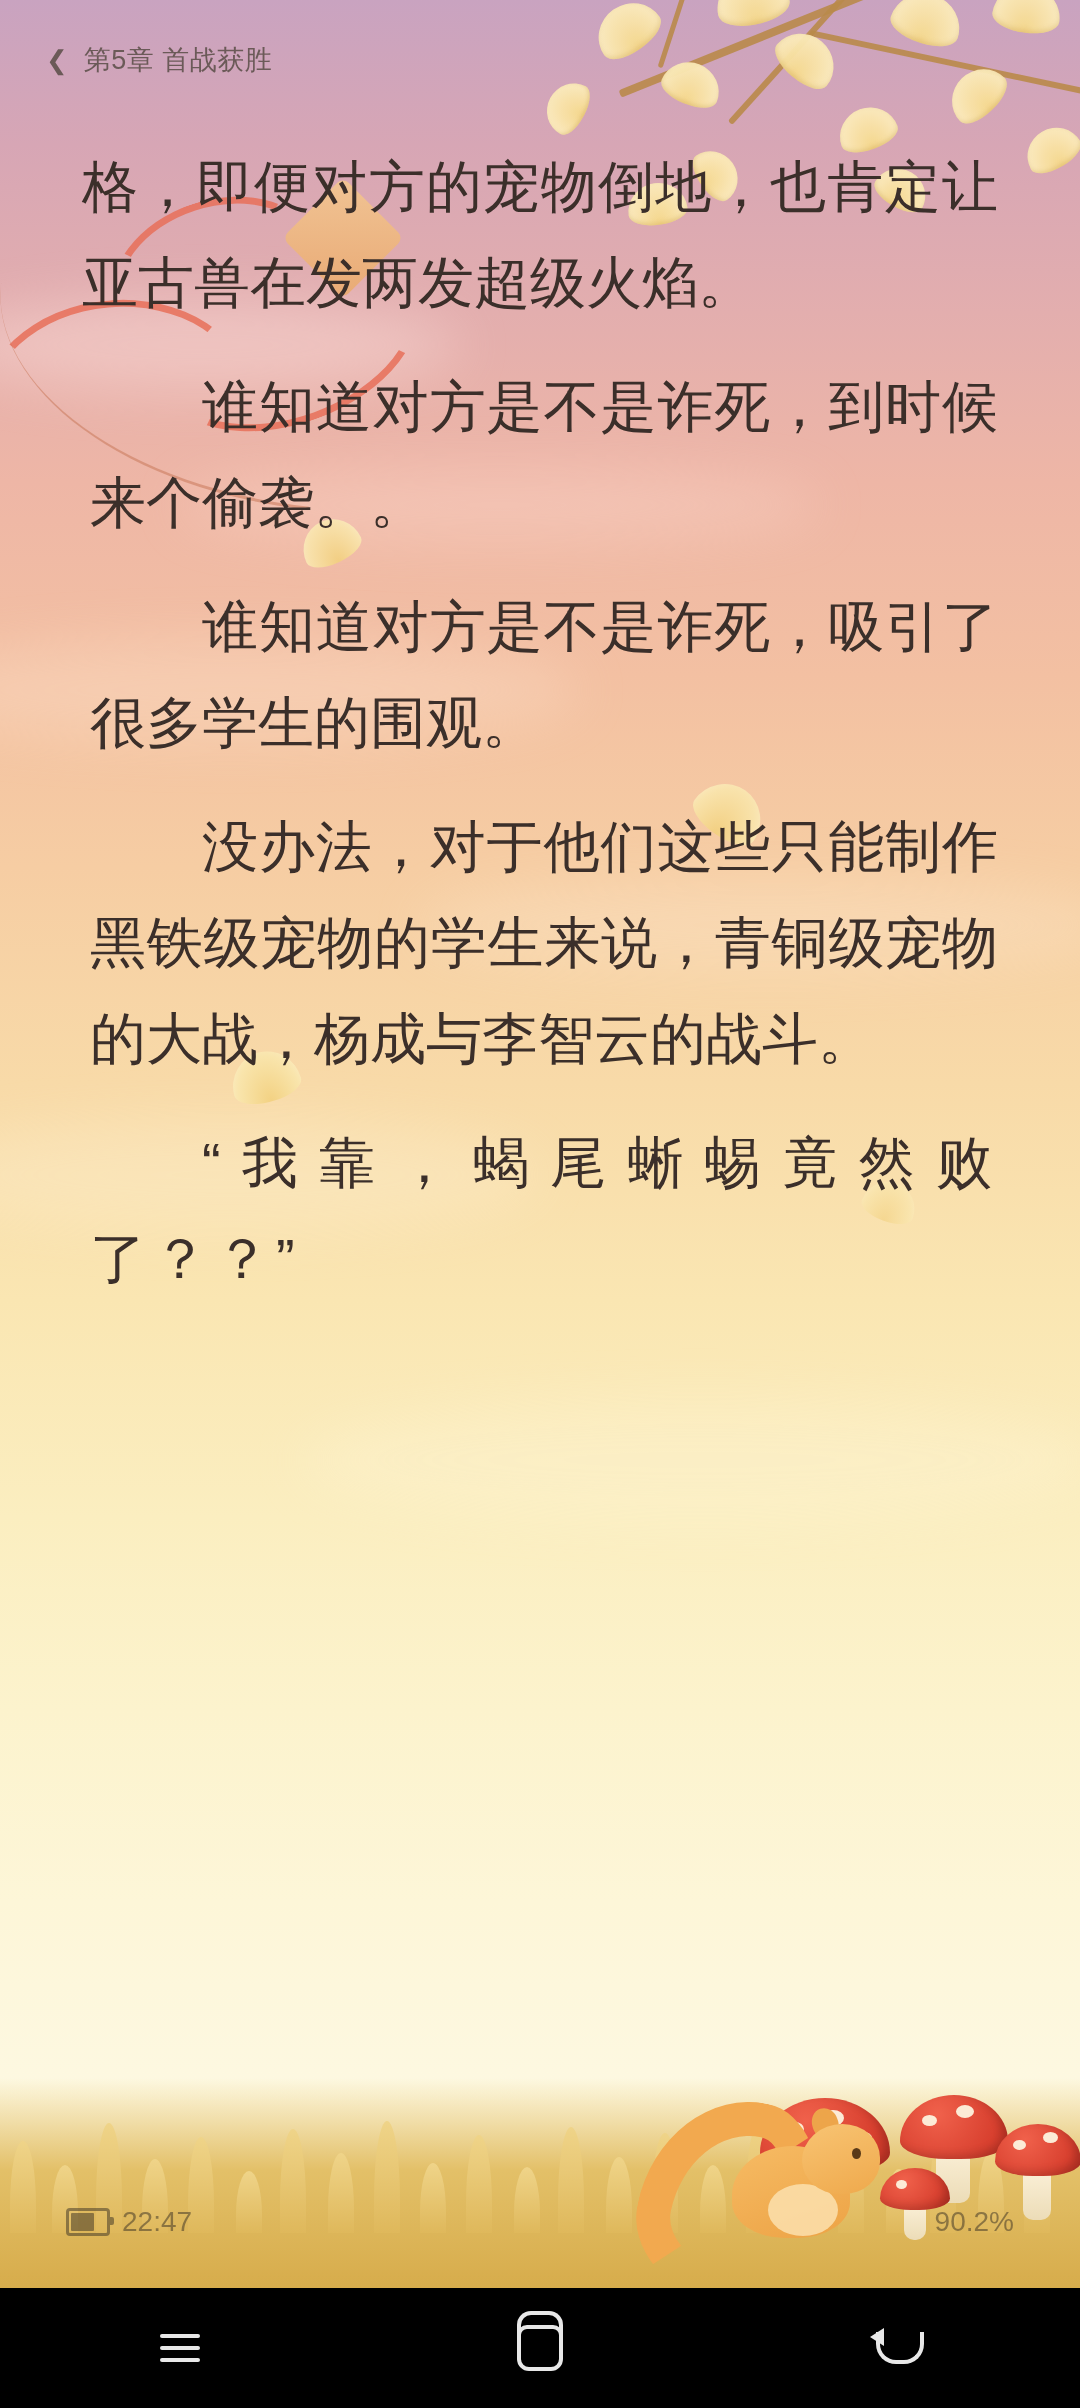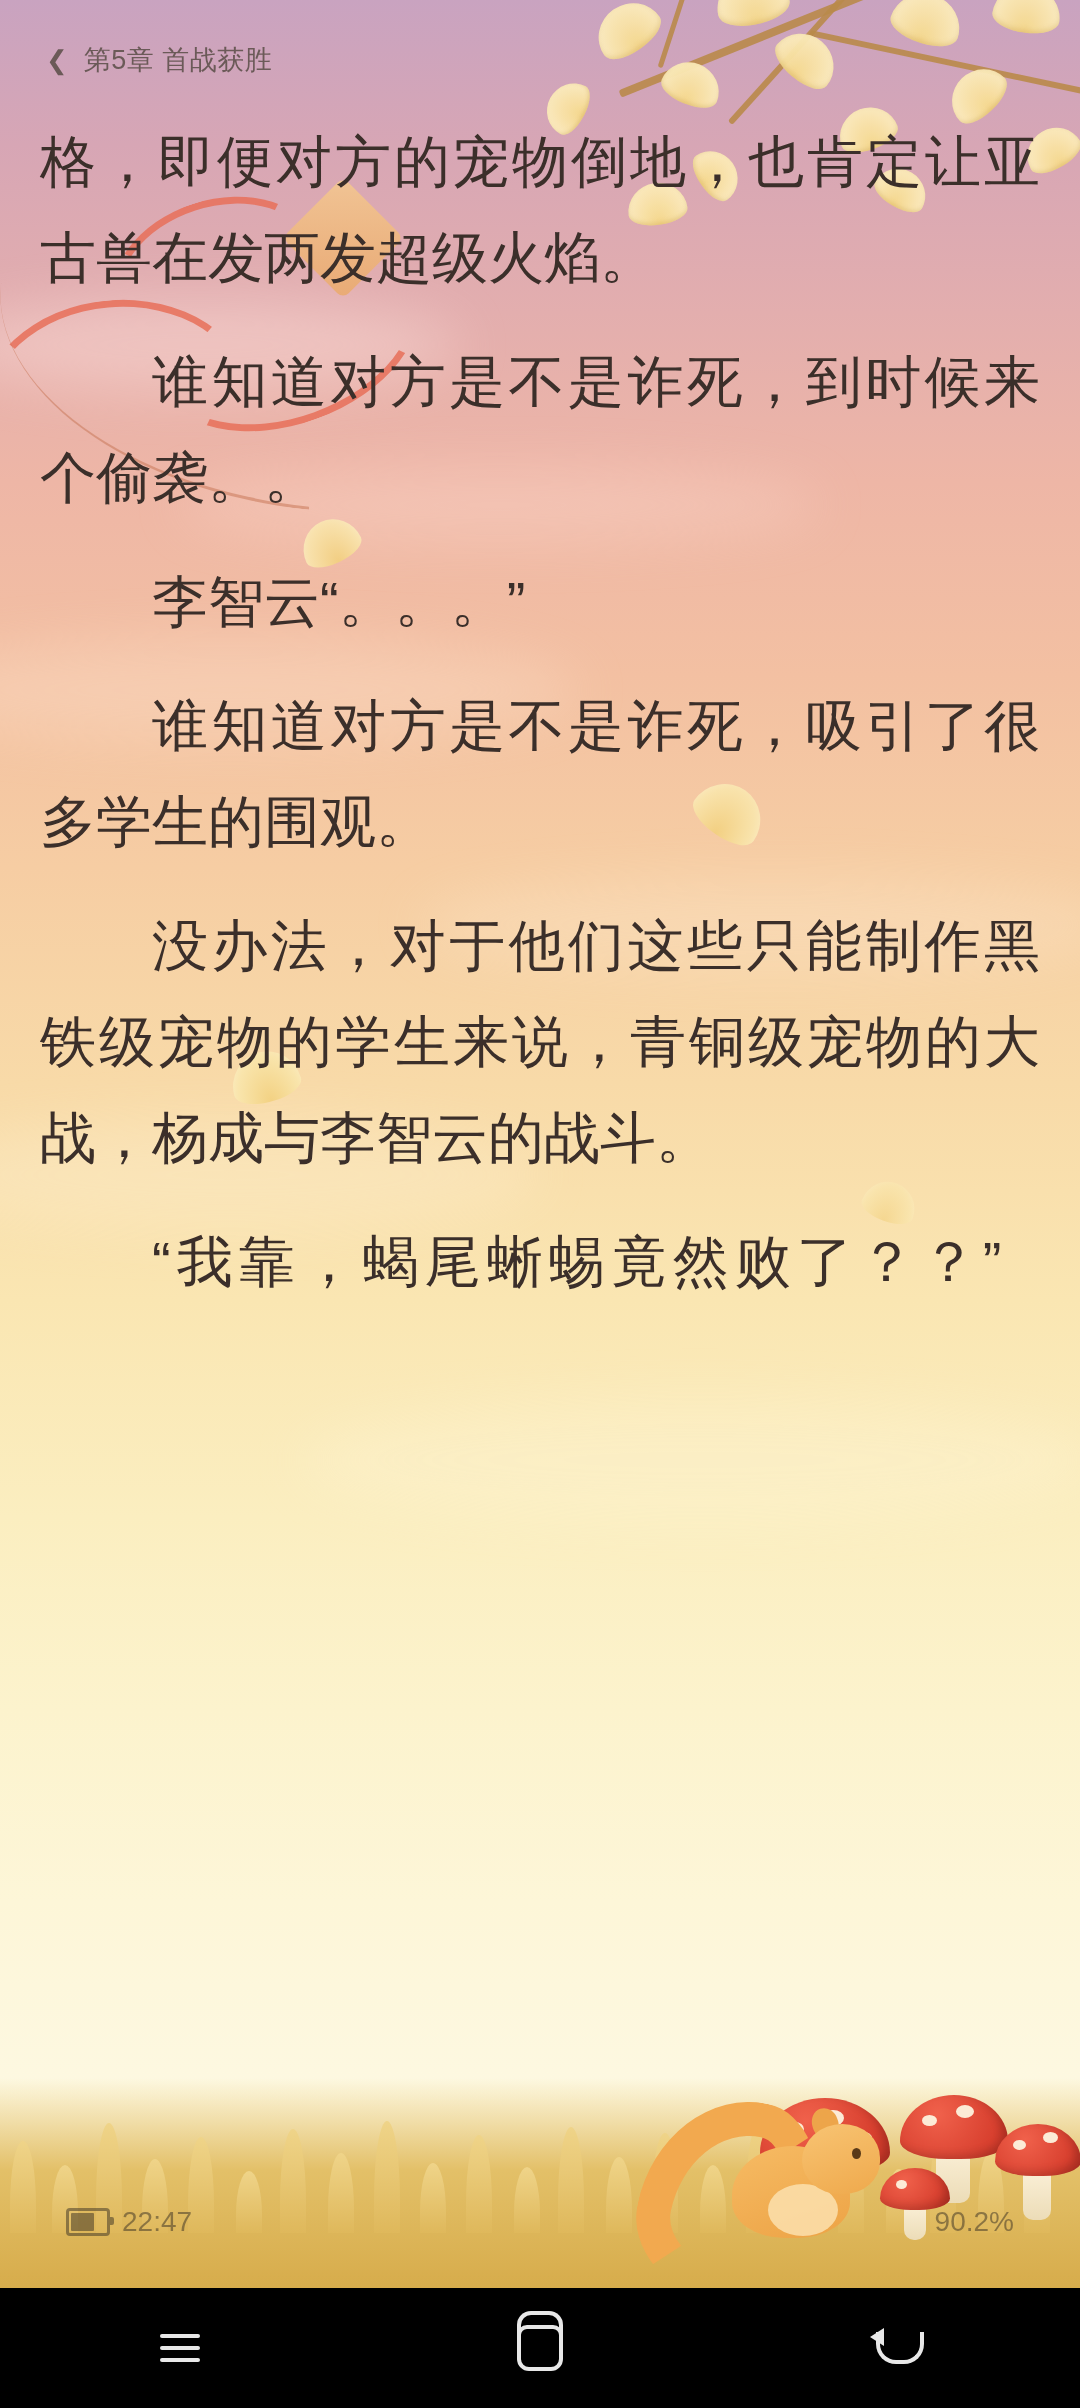--- a/index.html
+++ b/index.html
@@ -244,35 +244,35 @@
   .chapter-title {
     font-size: 27px;
     color: #6b5a58;
     letter-spacing: .5px;
     white-space: nowrap;
   }
 
   
   .content {
     position: absolute;
-    left: 0; top: 114px;
+    left: 0; top: 139px;
     width: 1080px;
-    padding: 0 40px;
+    padding: 0 82px;
     box-sizing: border-box;
   }
   .para {
     font-size: 56px;
     line-height: 96px;
     color: #3b2f2a;
     margin: 0 0 28px 0;
     text-align: justify;
     letter-spacing: 0px;
     font-family: "Liberation Sans", sans-serif;
   }
-  .para.indent { text-indent: 112px; }
+  .para.indent { text-indent: 112px; margin-left: 8px; }
   .para.wide { letter-spacing: 6px; }
 
   
   .footer {
     position: absolute;
     left: 0; bottom: 170px;
     width: 1080px;
     padding: 0 66px;
     box-sizing: border-box;
     display: flex;
@@ -474,21 +474,20 @@
   <div class="dark-strip"></div>
 
   <div class="header">
     <span class="back-chevron">❮</span>
     <span class="chapter-title">第5章 首战获胜</span>
   </div>
 
   <div class="content">
     <p class="para">格，即便对方的宠物倒地，也肯定让亚古兽在发两发超级火焰。</p>
     <p class="para indent">谁知道对方是不是诈死，到时候来个偷袭。。</p>
-    <p class="para indent">李智云“。。。”</p>
     <p class="para indent">谁知道对方是不是诈死，吸引了很多学生的围观。</p>
     <p class="para indent">没办法，对于他们这些只能制作黑铁级宠物的学生来说，青铜级宠物的大战，杨成与李智云的战斗。</p>
     <p class="para indent wide">“我靠，蝎尾蜥蜴竟然败了？？”</p>
   </div>
 
   <div class="footer">
     <div class="footer-left">
       <span class="battery"></span>
       <span>22:47</span>
     </div>

